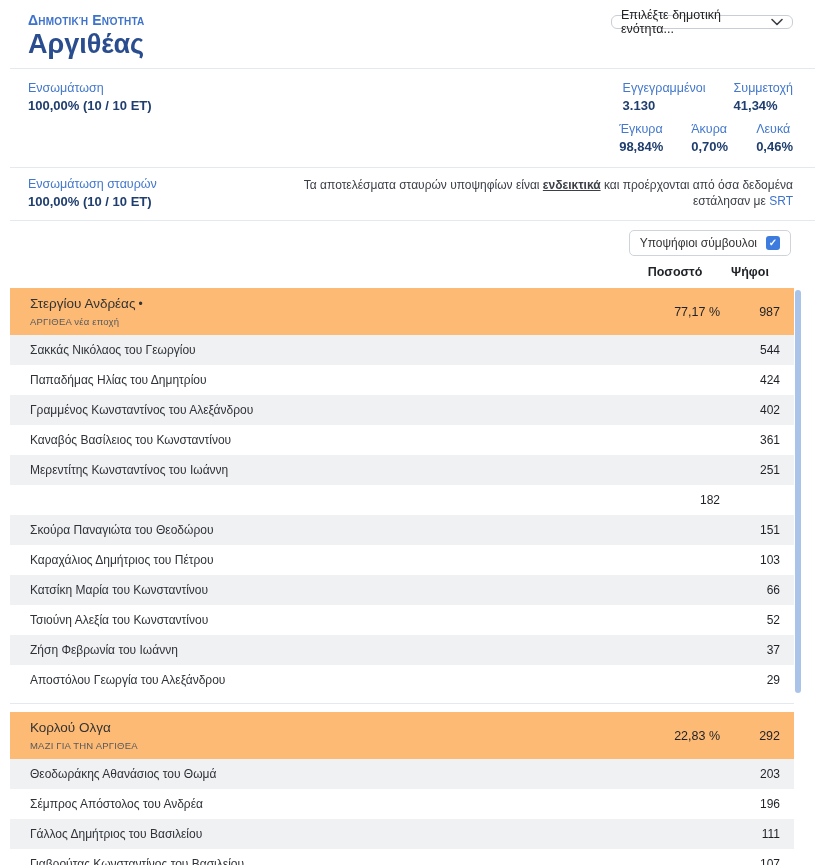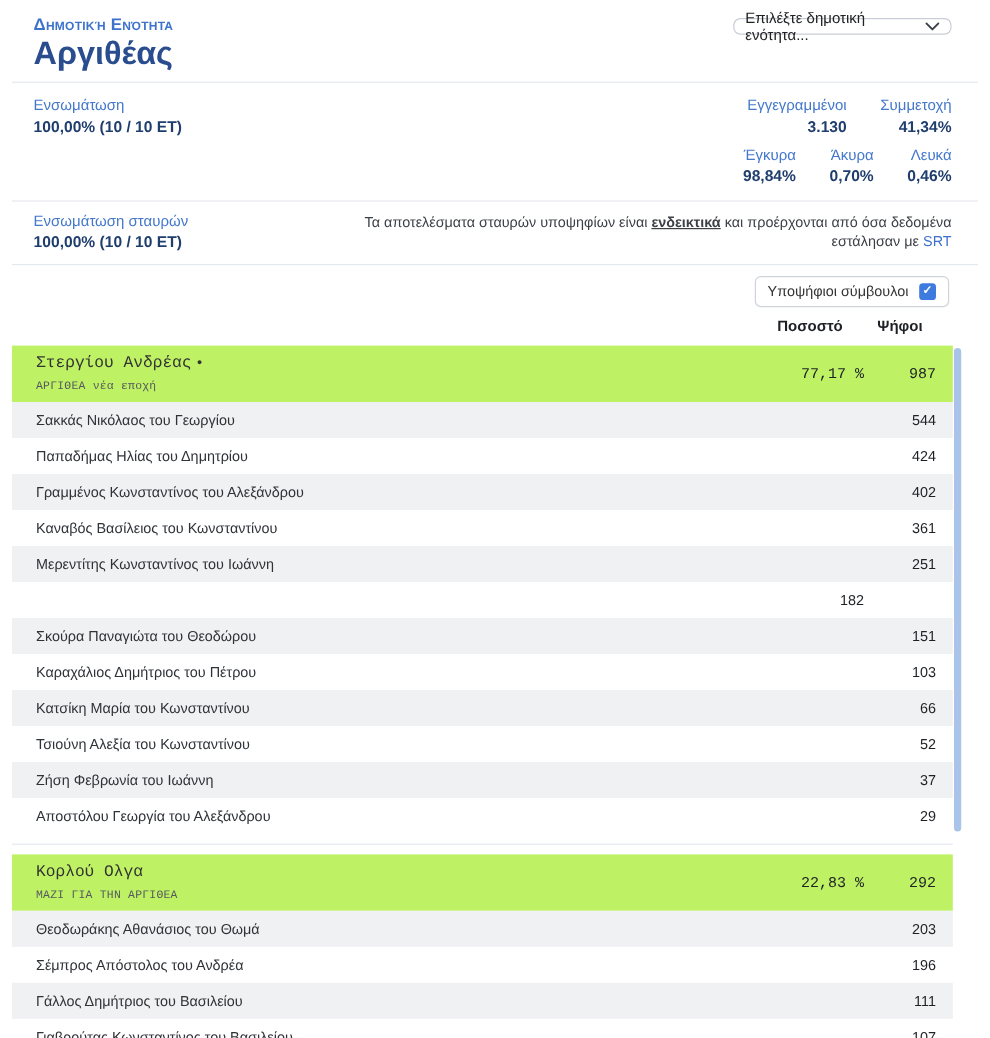--- a/index.html
+++ b/index.html
@@ -22,21 +22,21 @@
   }
   .select-box svg { flex: 0 0 auto; }
 
   
   .stats { display: flex; justify-content: space-between; padding: 12px 32px 13px 28px; }
   .stats-left { display: flex; flex-direction: column; gap: 9px; }
   .stat-label { color: #4478cc; font-size: 12.5px; }
   .stat-value { color: #1f3e6e; font-weight: bold; font-size: 13px; margin-top: 3px; }
   .stats-right { display: flex; flex-direction: column; gap: 9px; align-items: flex-end; }
   .stats-right .srow { display: flex; gap: 28px; }
-  .stats-right .stat { text-align: right; }
+  .stats-right .stat { }
 
   .crosses-row { display: flex; justify-content: space-between; align-items: center; padding: 9px 32px 11px 28px; }
   .note { font-size: 12px; color: #3b3f46; text-align: right; max-width: 520px; line-height: 1.35; }
   .note .em { font-weight: bold; text-decoration: underline; }
   .note .lnk { color: #3d72cd; cursor: pointer; }
 
   
   .toolbar { display: flex; justify-content: flex-end; padding: 9px 34px 5px 28px; }
   .toggle-pill {
     display: flex; align-items: center; gap: 9px; border: 1px solid #cfd4db; border-radius: 5px;
@@ -49,21 +49,21 @@
 
   
   .table { margin: 0 31px 0 10px; }
   .grid-row { display: grid; grid-template-columns: 1fr 90px 60px; align-items: center; padding: 0 14px 0 20px; }
   .table-head { font-weight: bold; font-size: 13px; color: #1e2126; padding-top: 4px; padding-bottom: 9px; }
   .table-head .pct, .table-head .votes { text-align: center; }
 
   .section { position: relative; }
   .vscroll { position: absolute; right: -7px; top: 2px; bottom: 2px; width: 6px; background: #aac4e9; border-radius: 3px; }
 
-  .leader-row { background: #bef264; padding-top: 8px; padding-bottom: 8px; min-height: 42px; font-family: Liberation Mono, monospace; }
+  .leader-row { background: #fdba74; padding-top: 8px; padding-bottom: 8px; min-height: 42px; }
   .leader-name { font-size: 13.5px; color: #333; }
   .leader-marker { font-size: 12px; color: #333; margin-left: 3px; }
   .party { font-size: 9.5px; color: #55595f; margin-top: 5px; letter-spacing: 0.2px; }
   .pct { text-align: right; font-size: 12.5px; color: #1e2126; }
   .votes { text-align: right; font-size: 12.5px; color: #1e2126; }
 
   .cand-row { height: 30px; font-size: 12px; color: #2f3338; }
   .cand-row.alt { background: #f0f1f3; }
   .cand-row .votes { font-size: 12px; }
 

